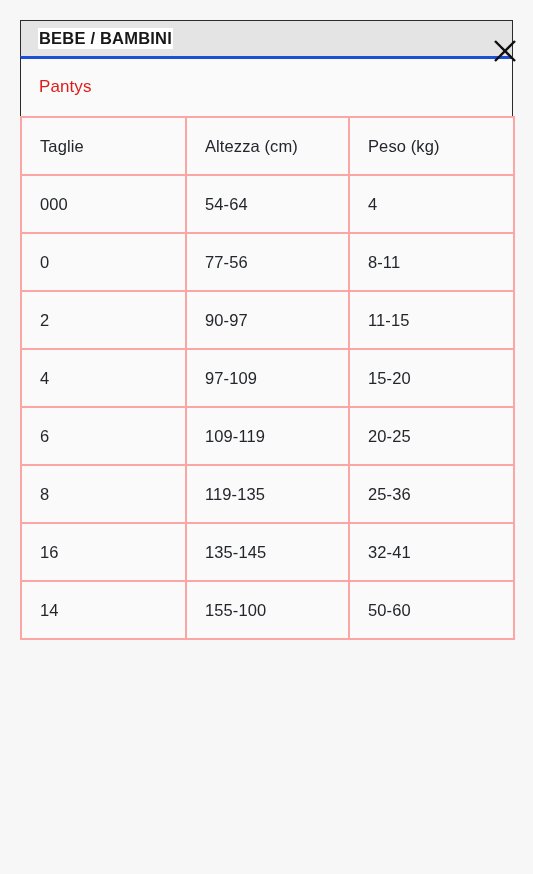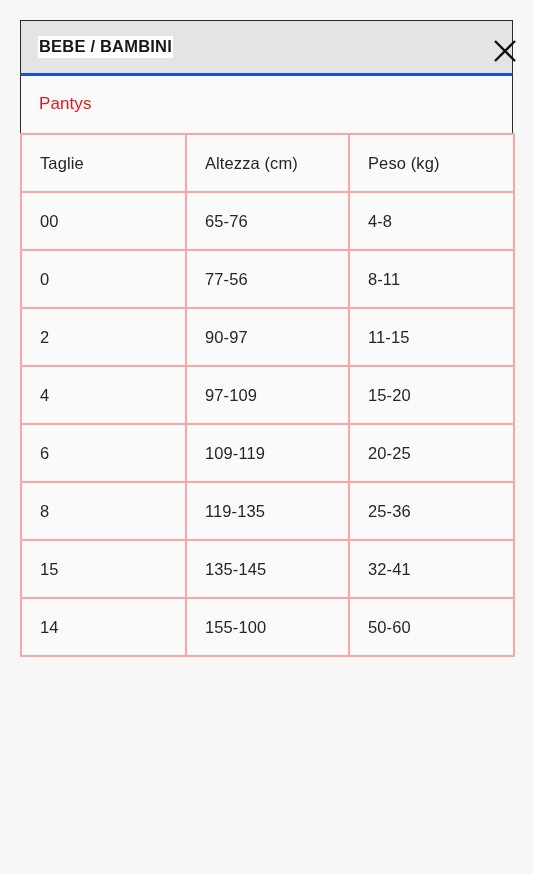--- a/index.html
+++ b/index.html
@@ -37,21 +37,21 @@
     border: 0;
     padding: 0;
     cursor: pointer;
     z-index: 5;
   }
   #close-btn svg { display: block; }
 
   
   .modal-header {
     position: relative;
-    height: 53px;
+    height: 36px;
     background: #e4e4e4;
     border: 1px solid #2b2b2b;
     border-bottom: none;
     box-sizing: border-box;
     display: flex;
     align-items: center;
     padding-left: 17px;
   }
   .modal-title {
     font-size: 16.5px;
@@ -141,23 +141,23 @@
       </colgroup>
     <thead>
       <tr>
         <th>Taglie</th>
         <th>Altezza (cm)</th>
         <th>Peso (kg)</th>
       </tr>
     </thead>
     <tbody>
       <tr>
-          <td>00</td>
-          <td>65-76</td>
-          <td>4-8</td>
+          <td>000</td>
+          <td>54-64</td>
+          <td>4</td>
         </tr>
       <tr>
           <td>0</td>
           <td>77-56</td>
           <td>8-11</td>
         </tr>
       <tr>
           <td>2</td>
           <td>90-97</td>
           <td>11-15</td>
@@ -171,21 +171,21 @@
           <td>6</td>
           <td>109-119</td>
           <td>20-25</td>
         </tr>
       <tr>
           <td>8</td>
           <td>119-135</td>
           <td>25-36</td>
         </tr>
       <tr>
-          <td>15</td>
+          <td>16</td>
           <td>135-145</td>
           <td>32-41</td>
         </tr>
       <tr>
           <td>14</td>
           <td>155-100</td>
           <td>50-60</td>
         </tr>
     </tbody>
   </table>

